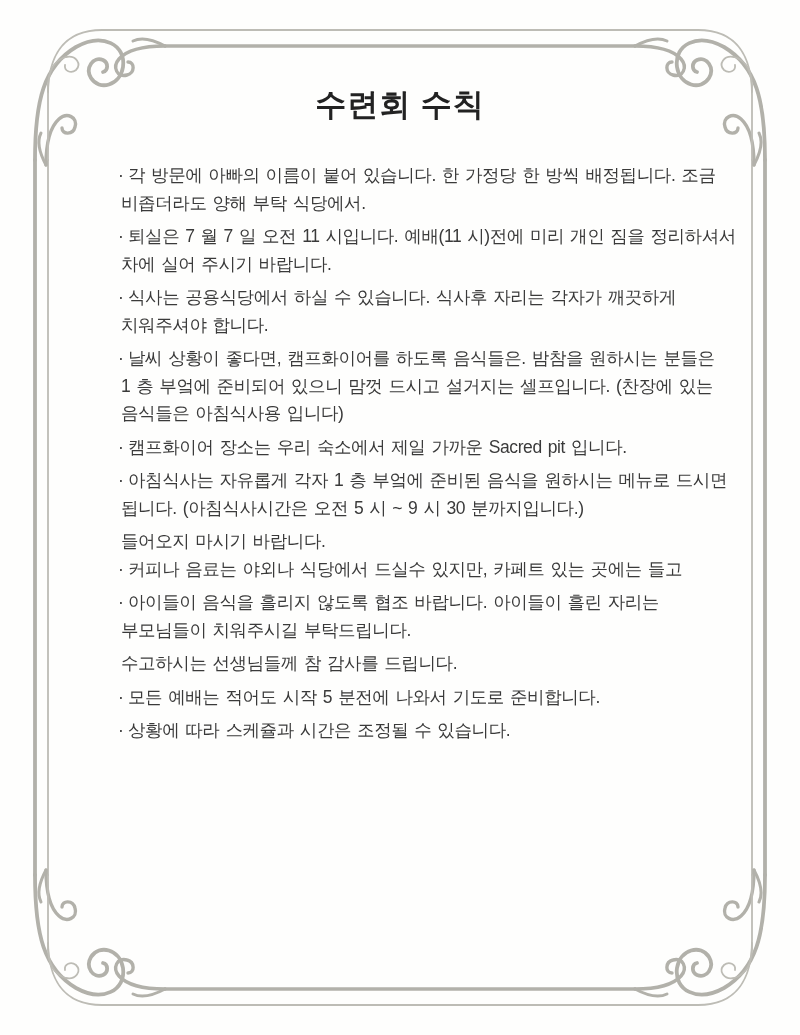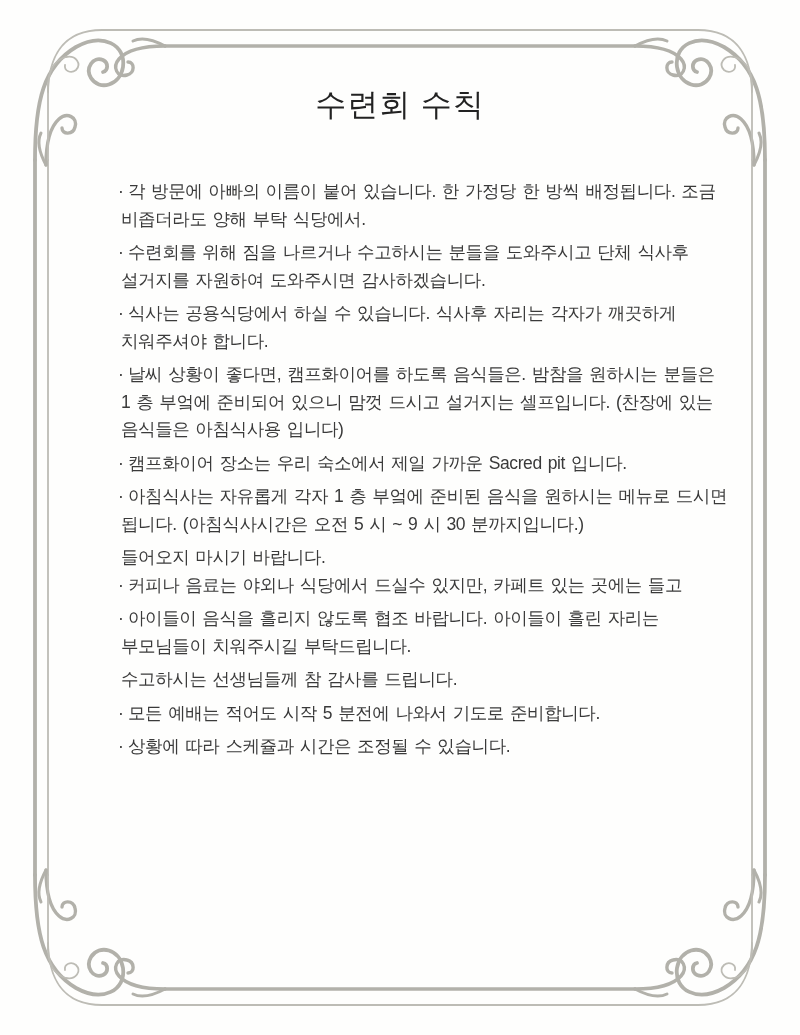--- a/index.html
+++ b/index.html
@@ -24,28 +24,28 @@
     width: 800px;
     height: 1035px;
   }
   .title {
     position: absolute;
     top: 84px;
     left: 0;
     width: 800px;
     text-align: center;
     font-size: 31px;
-    font-weight: normal;
+    font-weight: bold;
     letter-spacing: 1px;
     color: #222222;
   }
   .rules {
     position: absolute;
     left: 118px;
-    top: 178px;
+    top: 162px;
     width: 586px;
     color: #3a3a3a;
   }
   .rule {
     margin-bottom: 6px;
     padding-left: 3px;
   }
   .line {
     font-size: 17.5px;
     line-height: 27.5px;
@@ -111,25 +111,25 @@
 
   <div class="title">수련회 수칙</div>
 
   <div class="rules">
 
     <div class="rule">
       <div class="line"><span class="dot">·</span><span>각 방문에 아빠의 이름이 붙어 있습니다. 한 가정당 한 방씩 배정됩니다.  조금</span></div>
       <div class="line">비좁더라도 양해 부탁 식당에서.</div>
     </div>
 
+    <div class="rule">
+      <div class="line"><span class="dot">·</span><span>퇴실은 7 월 7 일 오전 11 시입니다. 예배(11 시)전에 미리 개인 짐을 정리하셔서</span></div>
+      <div class="line">차에 실어 주시기 바랍니다.</div>
+    </div>
 
-    <div class="rule">
-      <div class="line"><span class="dot">·</span><span>수련회를 위해 짐을 나르거나 수고하시는 분들을 도와주시고  단체 식사후</span></div>
-      <div class="line">설거지를 자원하여 도와주시면 감사하겠습니다.</div>
-    </div>
 
     <div class="rule">
       <div class="line"><span class="dot">·</span><span>식사는 공용식당에서 하실 수 있습니다. 식사후 자리는 각자가 깨끗하게</span></div>
       <div class="line">치워주셔야 합니다.</div>
     </div>
 
     <div class="rule">
       <div class="line"><span class="dot">·</span><span>날씨 상황이 좋다면, 캠프화이어를 하도록 음식들은. 밤참을 원하시는 분들은</span></div>
       <div class="line">1 층 부엌에 준비되어 있으니 맘껏 드시고 설거지는 셀프입니다. (찬장에 있는</div>
       <div class="line">음식들은 아침식사용 입니다)</div>

